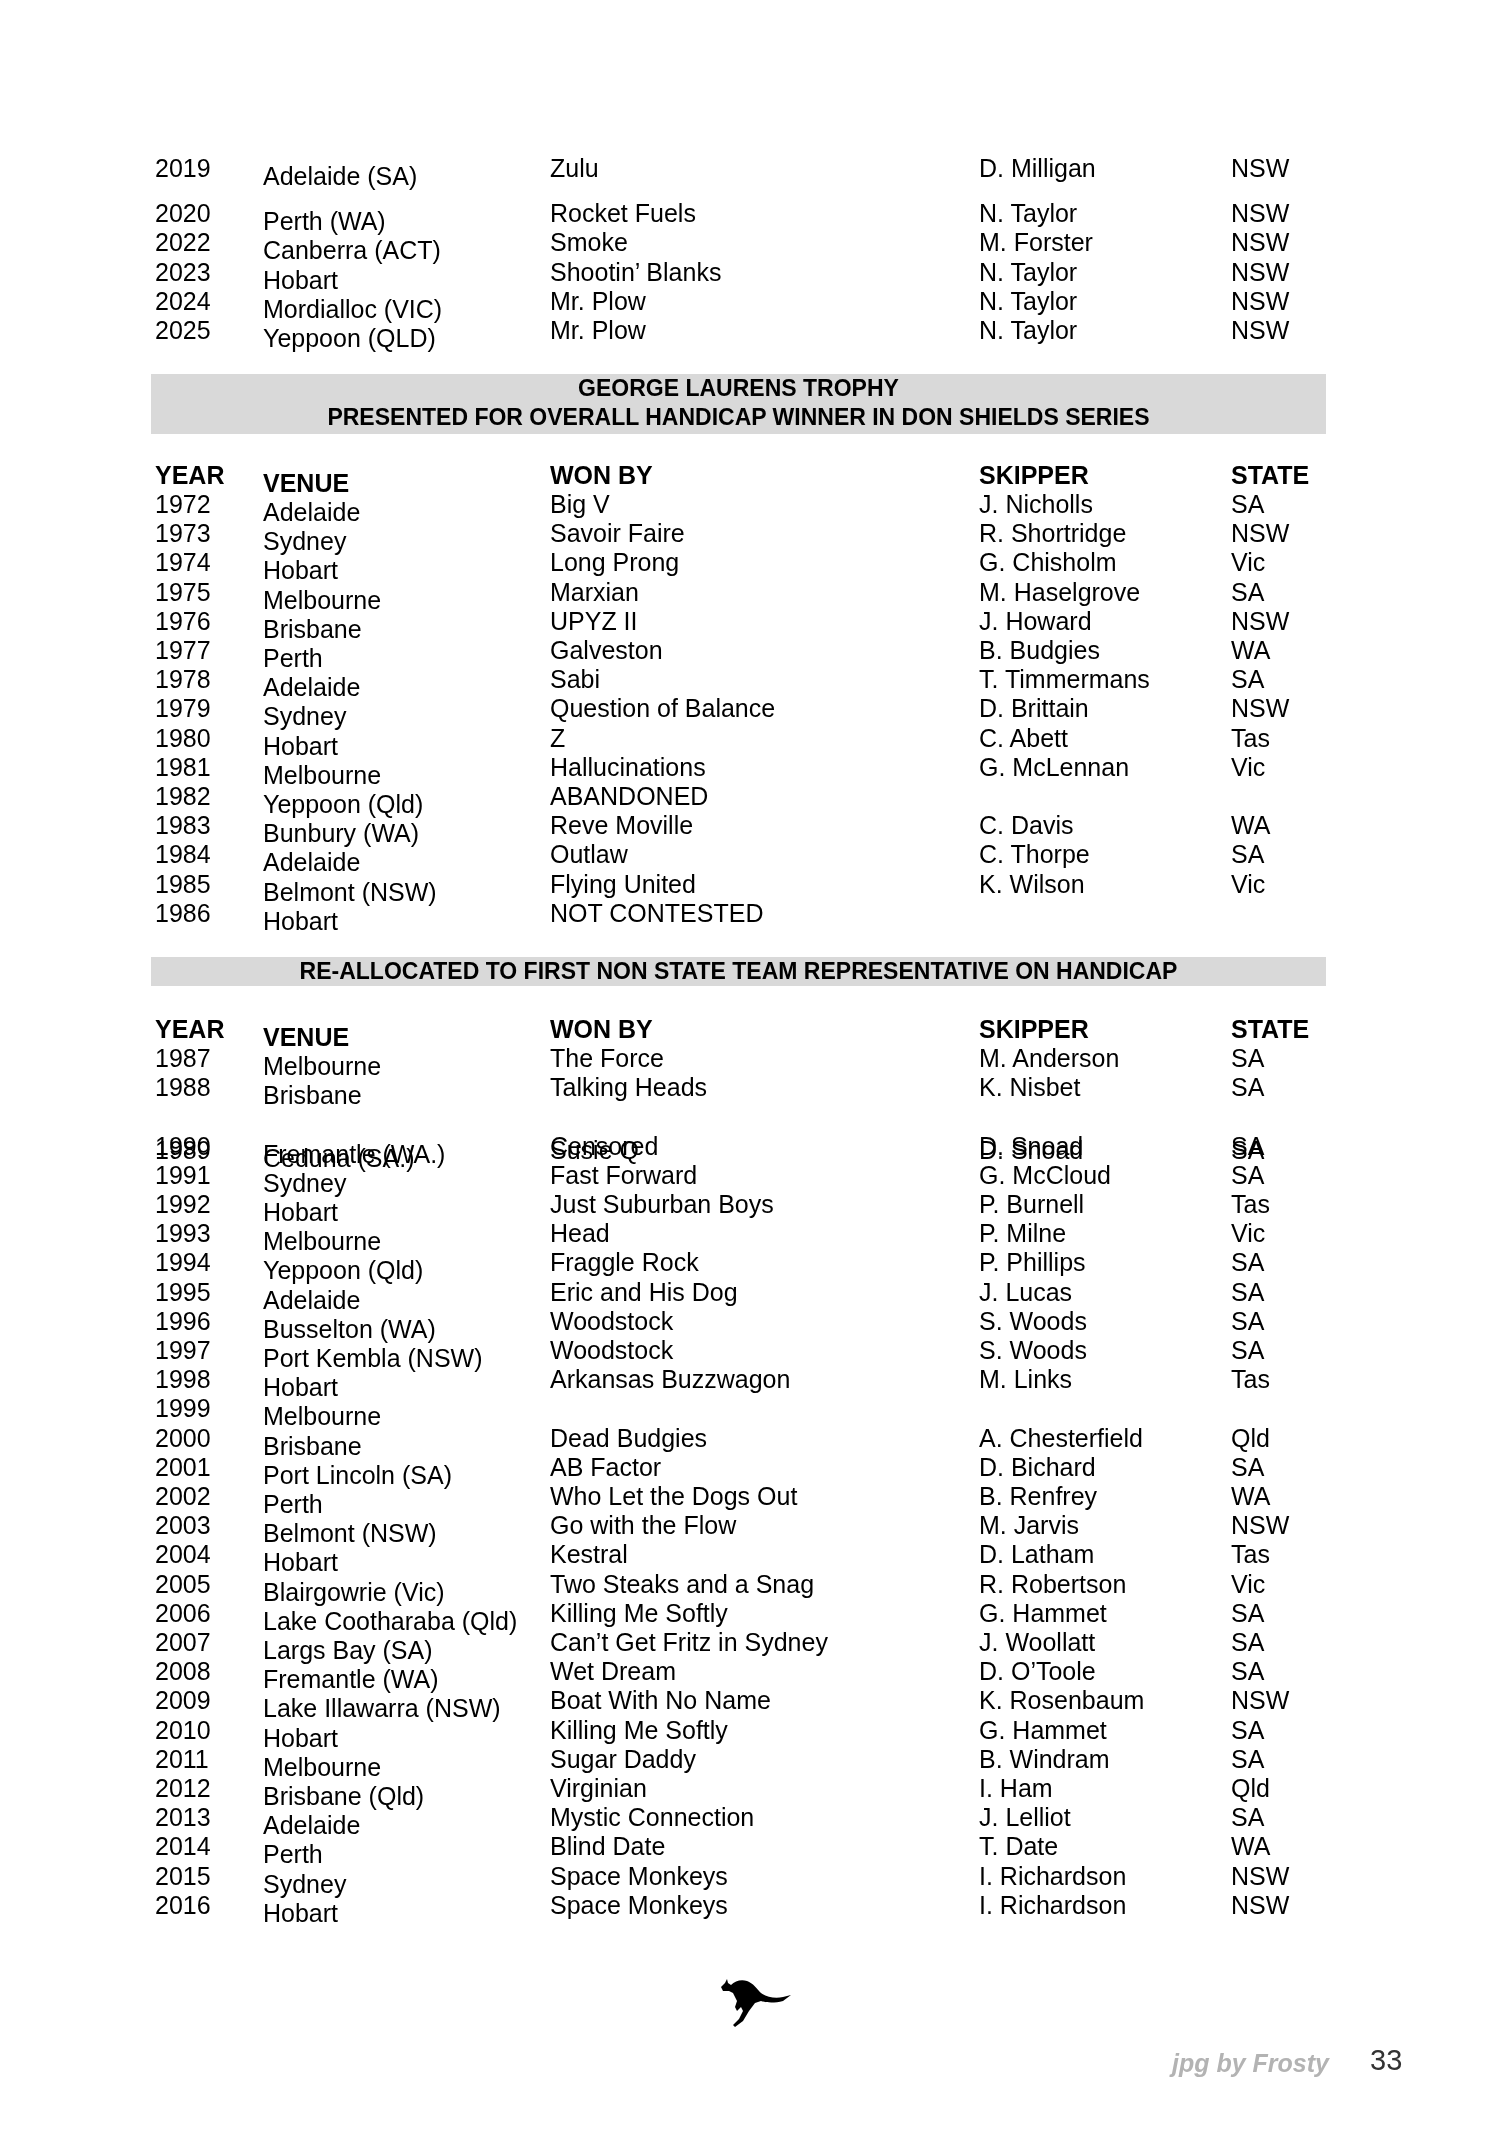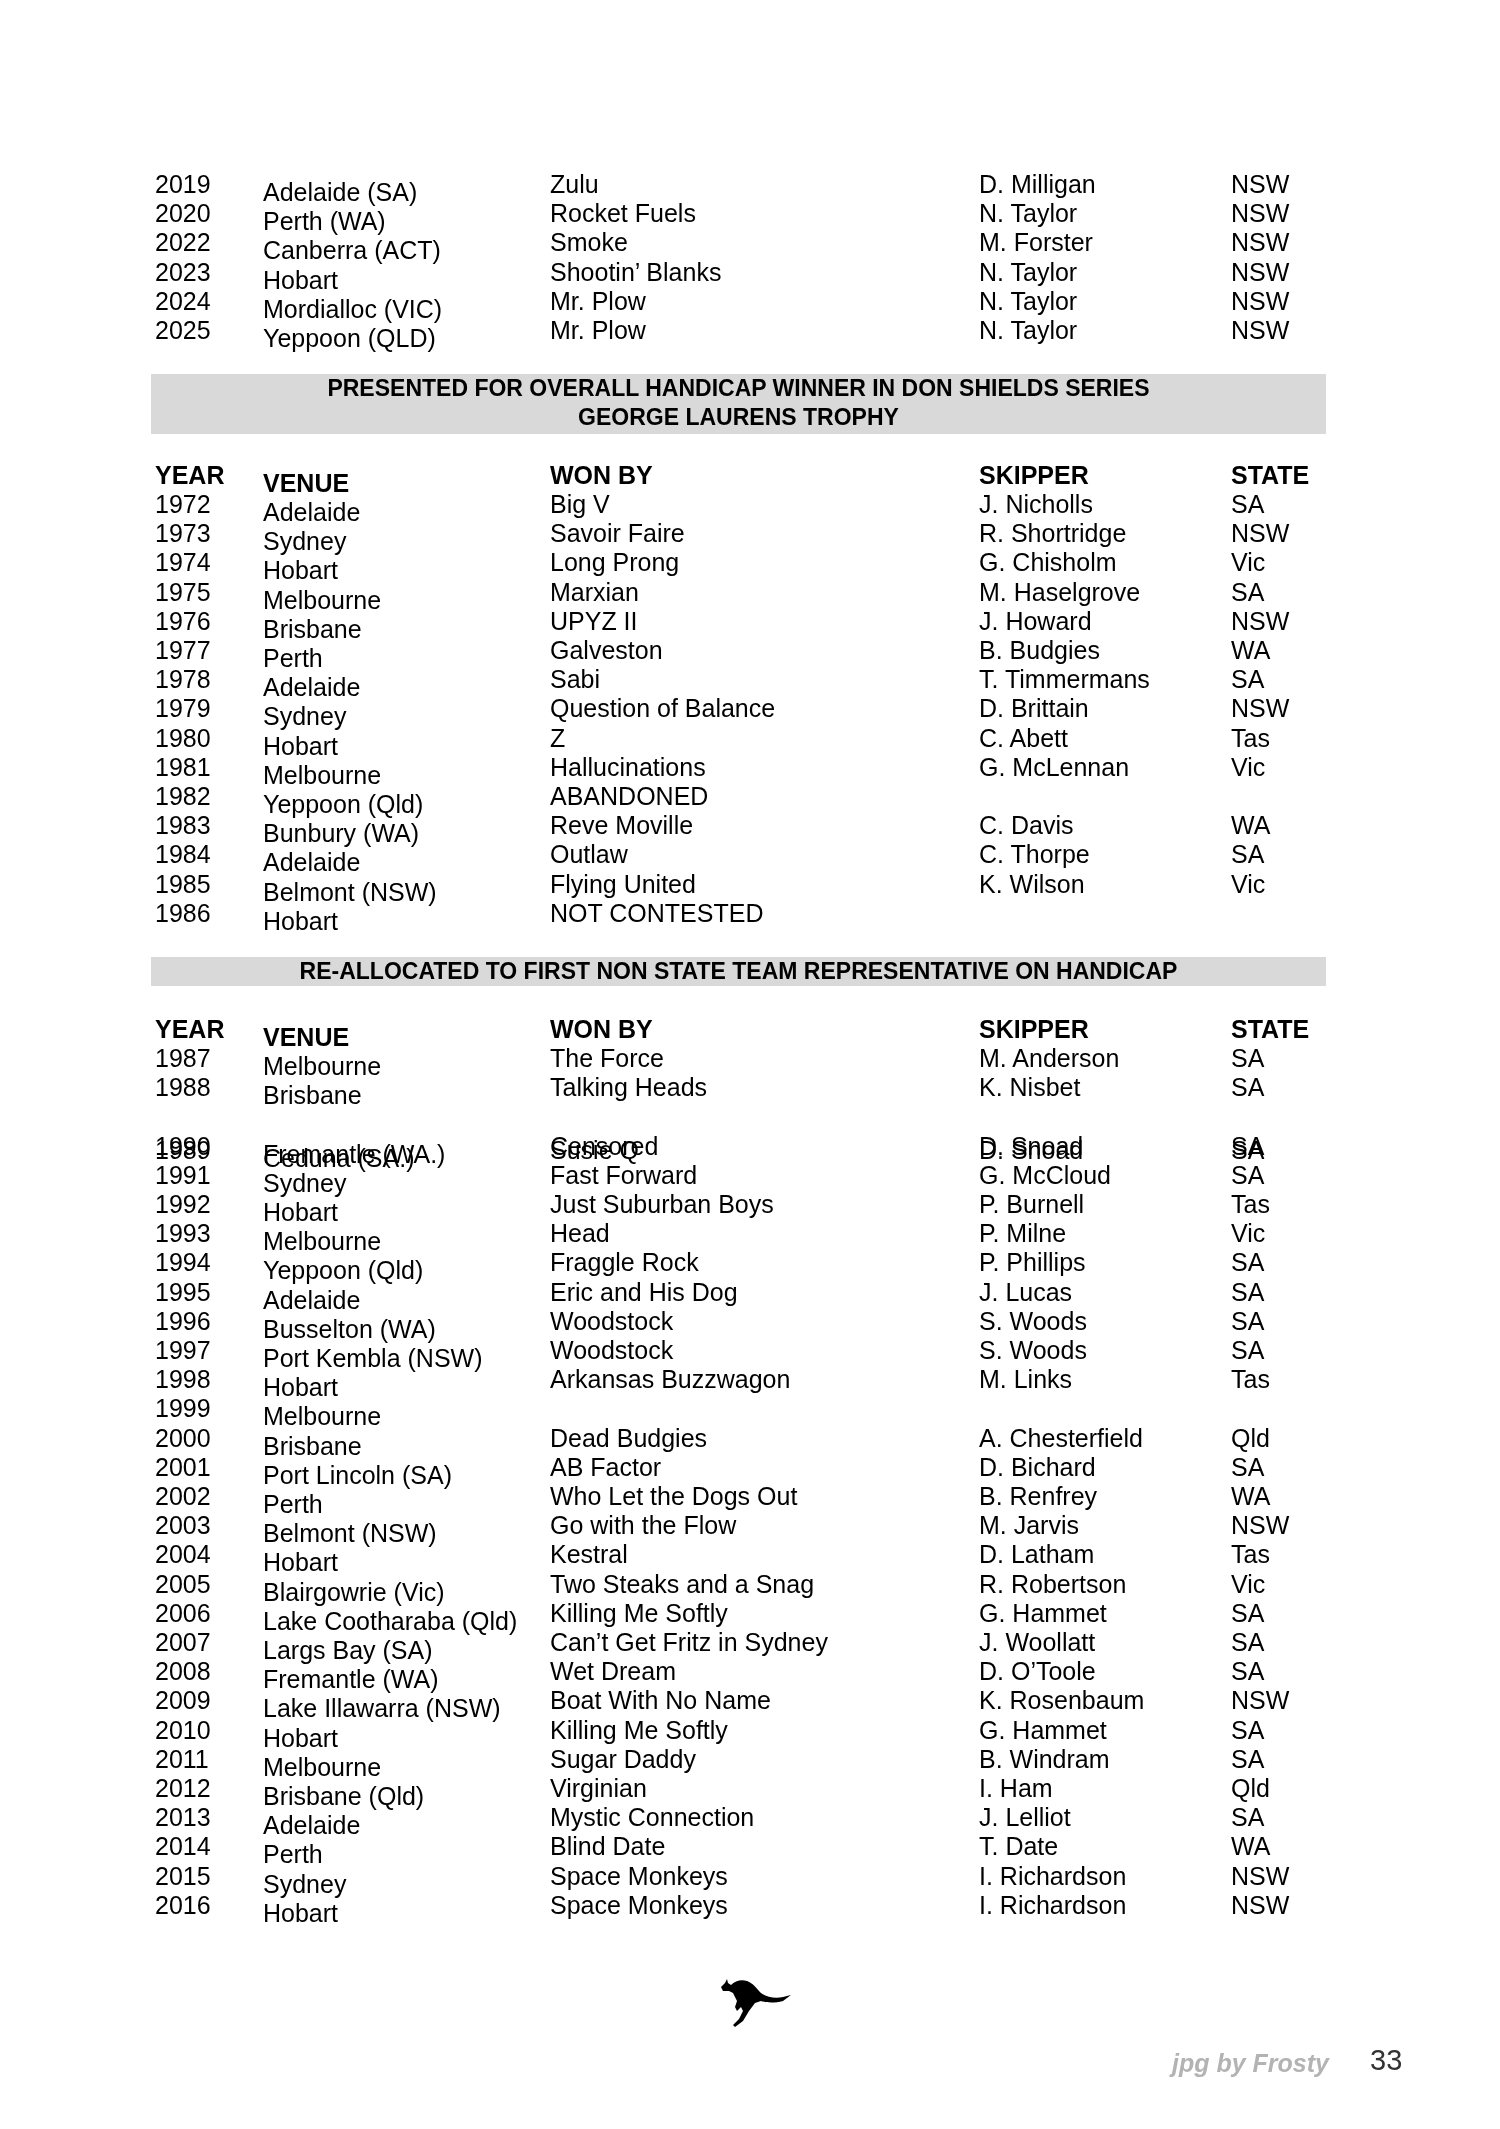--- a/index.html
+++ b/index.html
@@ -28,21 +28,21 @@
       position: absolute; left: 1172px; top: 2049px; font-style: italic; font-weight: bold;
       color: #b3b3b3; font-size: 25px;
     }
     .pagenum { position: absolute; left: 1370px; top: 2044px; font-size: 29px; color: #333; }
   </style>
 </head>
 <body>
 
 <div id="page">
   <div id="top-table">
-      <div class="row" style="top: 170px;">
+      <div class="row" style="top: 154px;">
         <span class="c-year">2019</span>
         <span class="c-venue">Adelaide (SA)</span>
         <span class="c-won">Zulu</span>
         <span class="c-skip">D. Milligan</span>
         <span class="c-state">NSW</span>
       </div>
       <div class="row" style="top: 199.2px;">
         <span class="c-year">2020</span>
         <span class="c-venue">Perth (WA)</span>
         <span class="c-won">Rocket Fuels</span>
@@ -73,22 +73,22 @@
       <div class="row" style="top: 316px;">
         <span class="c-year">2025</span>
         <span class="c-venue">Yeppoon (QLD)</span>
         <span class="c-won">Mr. Plow</span>
         <span class="c-skip">N. Taylor</span>
         <span class="c-state">NSW</span>
       </div>
     </div>
 
   <div class="banner" style="top:374px; height:60px;">
+    <div>GEORGE LAURENS TROPHY</div>
     <div>PRESENTED FOR OVERALL HANDICAP WINNER IN DON SHIELDS SERIES</div>
-    <div>GEORGE LAURENS TROPHY</div>
   </div>
 
   <div class="row hdr" style="top:461px;">
     <span class="c-year">YEAR</span>
     <span class="c-venue">VENUE</span>
     <span class="c-won">WON BY</span>
     <span class="c-skip">SKIPPER</span>
     <span class="c-state">STATE</span>
   </div>
   <div id="gl-table">

